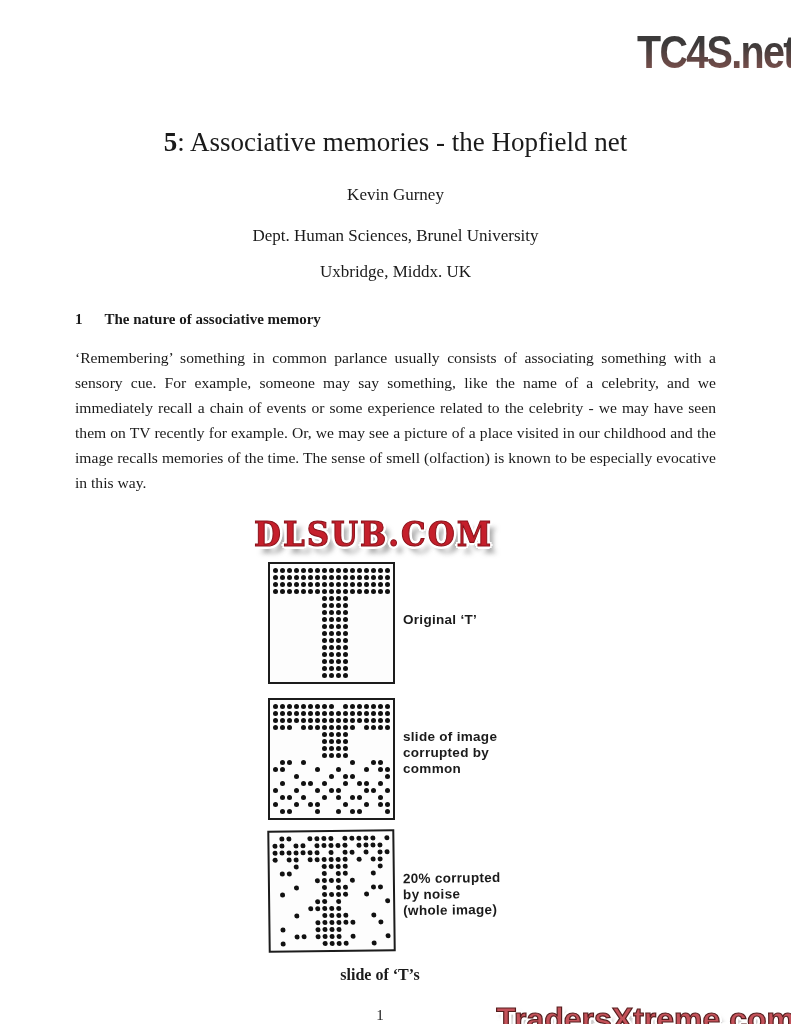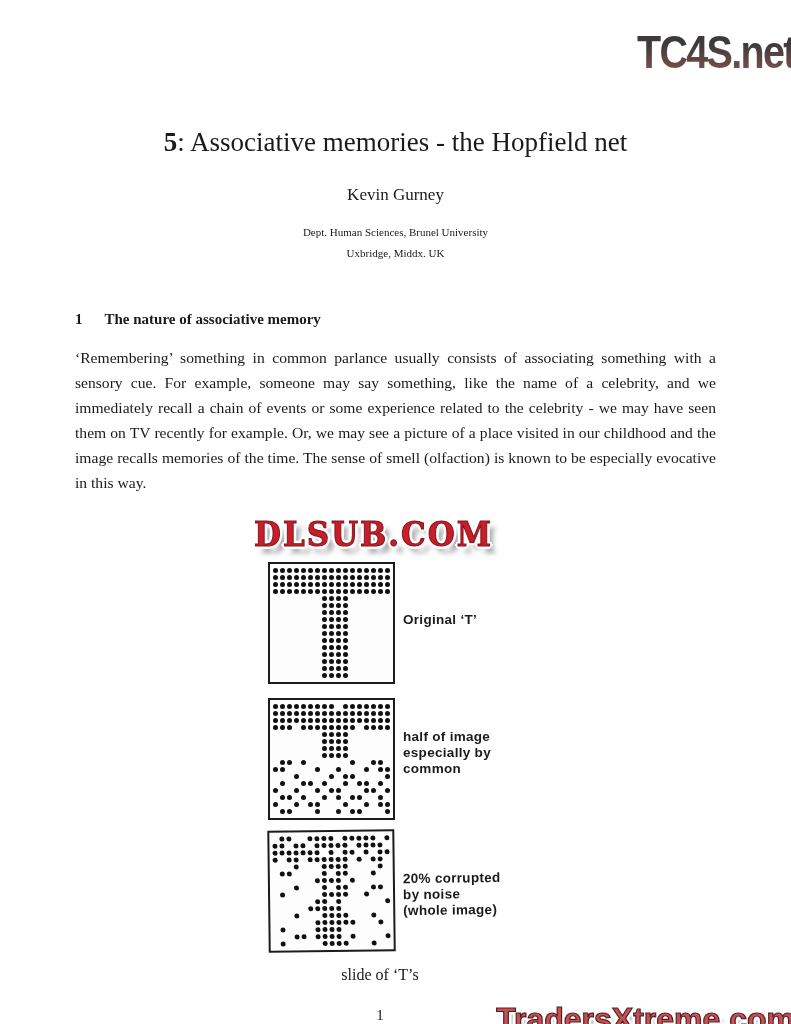--- a/index.html
+++ b/index.html
@@ -54,23 +54,23 @@
   
   .doc-title {
     position:absolute; top:103px; left:0; width:100%;
     text-align:center; font-size:27px;
   }
   .doc-title .num { font-weight:bold; }
   .author {
     position:absolute; top:161px; left:0; width:100%;
     text-align:center; font-size:17px;
   }
-  .affil { position:absolute; left:0; width:100%; text-align:center; font-size:11px; }
+  .affil { position:absolute; left:0; width:100%; text-align:center; font-size:17px; }
   .affil1 { top:202px; }
-  .affil2 { top:223px; }
+  .affil2 { top:238px; }
 
   
   .section-heading {
     position:absolute; top:287px; left:75px;
     font-weight:bold; font-size:15px;
   }
   .section-heading .sec-num { margin-right:22px; }
 
   
   .body-text {
@@ -111,21 +111,21 @@
     color:#1b1b1b; letter-spacing:0.3px;
     white-space:nowrap;
   }
   .panel-1 .panel-label { top:52px; }
   .panel-2 .panel-label { top:33px; }
   .panel-3 .panel-label { top:44px; }
 
   .fig-caption {
     position:absolute; top:942px; left:380px;
     transform:translateX(-50%);
-    font-weight:normal; font-size:16px;
+    font-weight:bold; font-size:16px;
     white-space:nowrap;
   }
 
   .page-number {
     position:absolute; top:983px; left:380px;
     transform:translateX(-50%);
     font-size:15px;
   }
 </style>
 </head>
@@ -1216,22 +1216,22 @@
             </div>
             <div class="cell"></div>
             <div class="cell"></div>
             <div class="cell"></div>
             <div class="cell">
               <div class="dot"></div>
             </div>
           </div>
     </div>
     <div class="panel-label">
-          <div>half of image</div>
-          <div>especially by</div>
+          <div>slide of image</div>
+          <div>corrupted by</div>
           <div>common</div>
         </div>
   </div>
 
   <div class="panel panel-3">
     <div class="t-box">
       <div class="dot-grid">
             <div class="cell"></div>
             <div class="cell">
               <div class="dot"></div>

